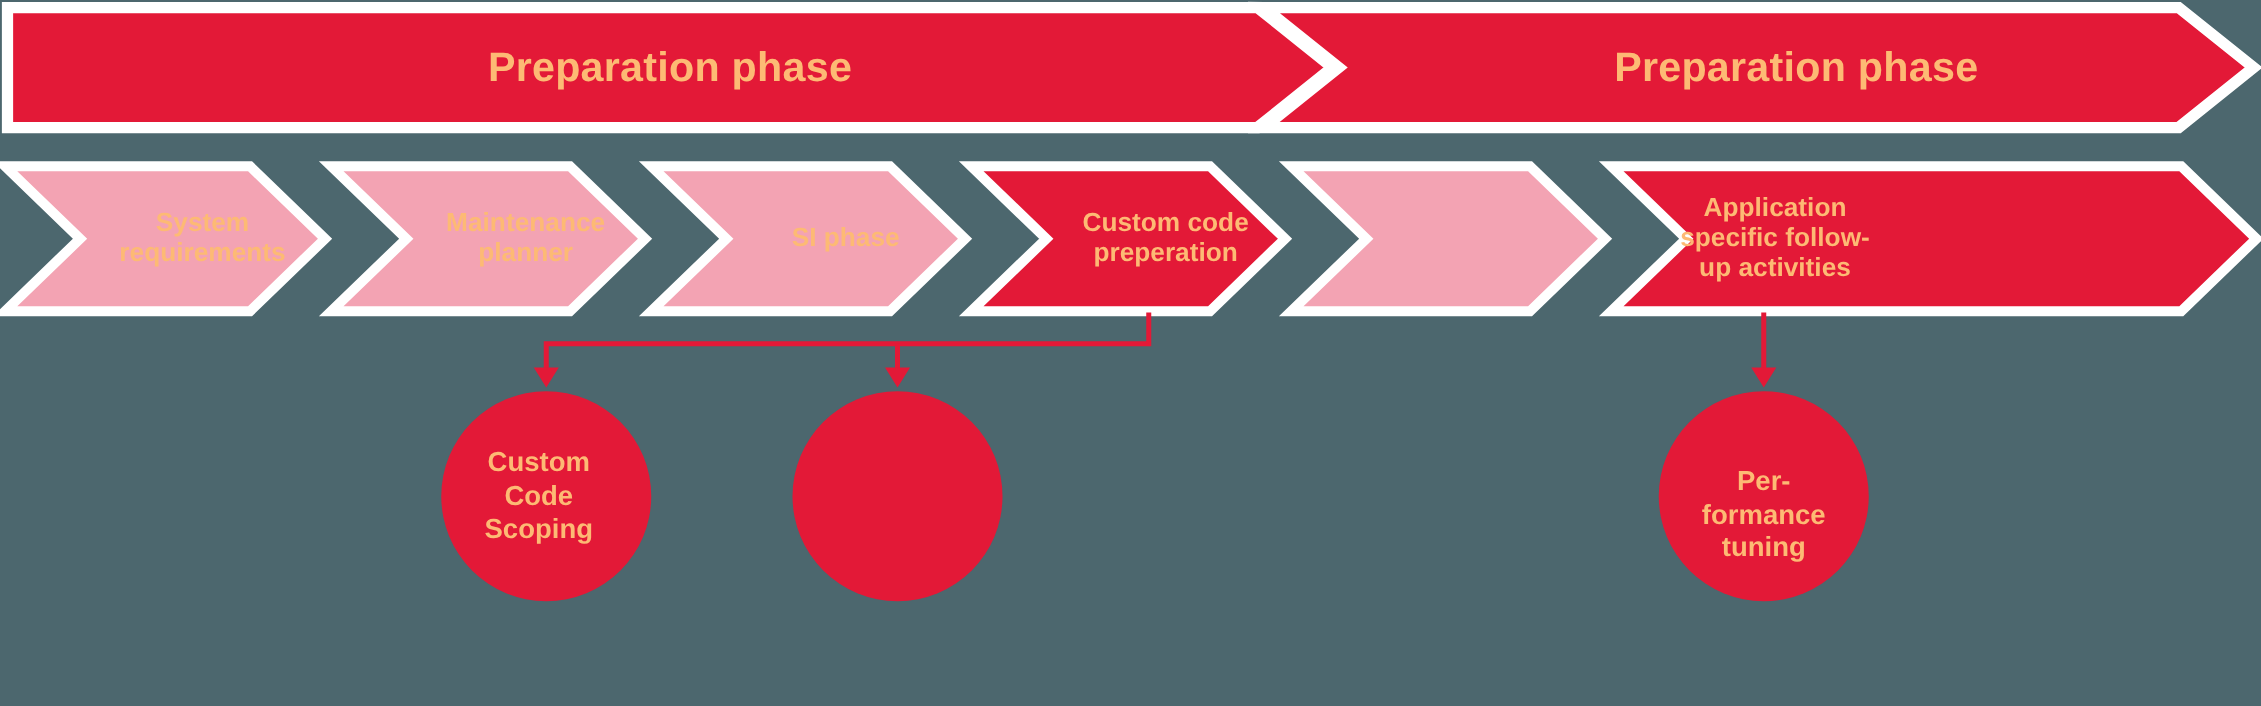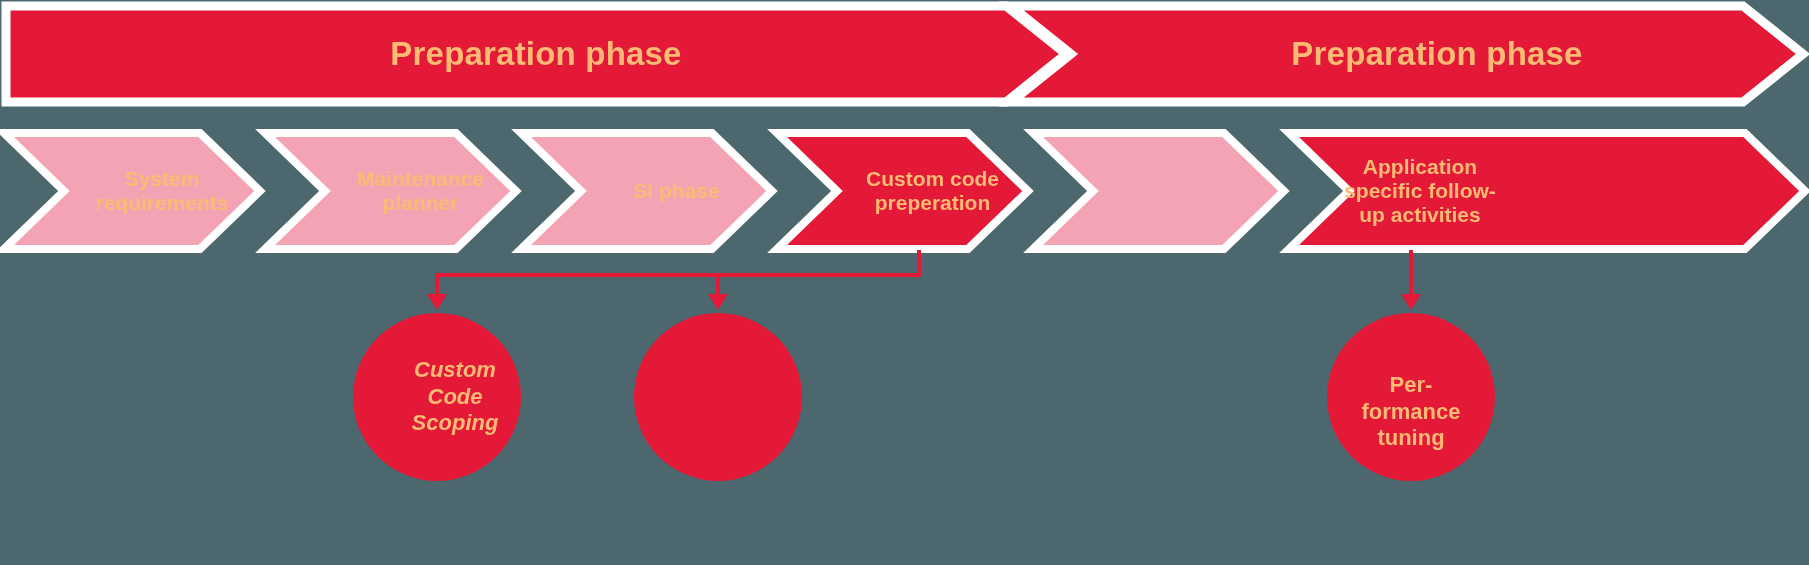--- a/index.html
+++ b/index.html
@@ -85,20 +85,20 @@
 planner</div>
   <div class="lbl stepLbl" style="left:64px;top:133px;width:196px;height:116px;">System
 requirements</div>
   <div class="lbl stepLbl" style="left:581px;top:133px;width:191px;height:116px;">SI phase</div>
   <div class="lbl stepLbl" style="left:837px;top:133px;width:191px;height:116px;">Custom code
 preperation</div>
   <div class="lbl stepLbl" style="left:1295px;top:133px;width:250px;height:116px;">Application
 specific follow-
 up activities</div>
 
-  <div class="lbl circLbl" style="left:371px;top:313px;width:168px;height:168px;font-style:italic;">Custom
+  <div class="lbl circLbl" style="left:347px;top:313px;width:168px;height:168px;">Custom
 Code
 Scoping</div>
   <div class="lbl circLbl" style="left:1327px;top:328px;width:168px;height:168px;">Per-
 formance
 tuning</div>
 
 </div>
 
 </body></html>

